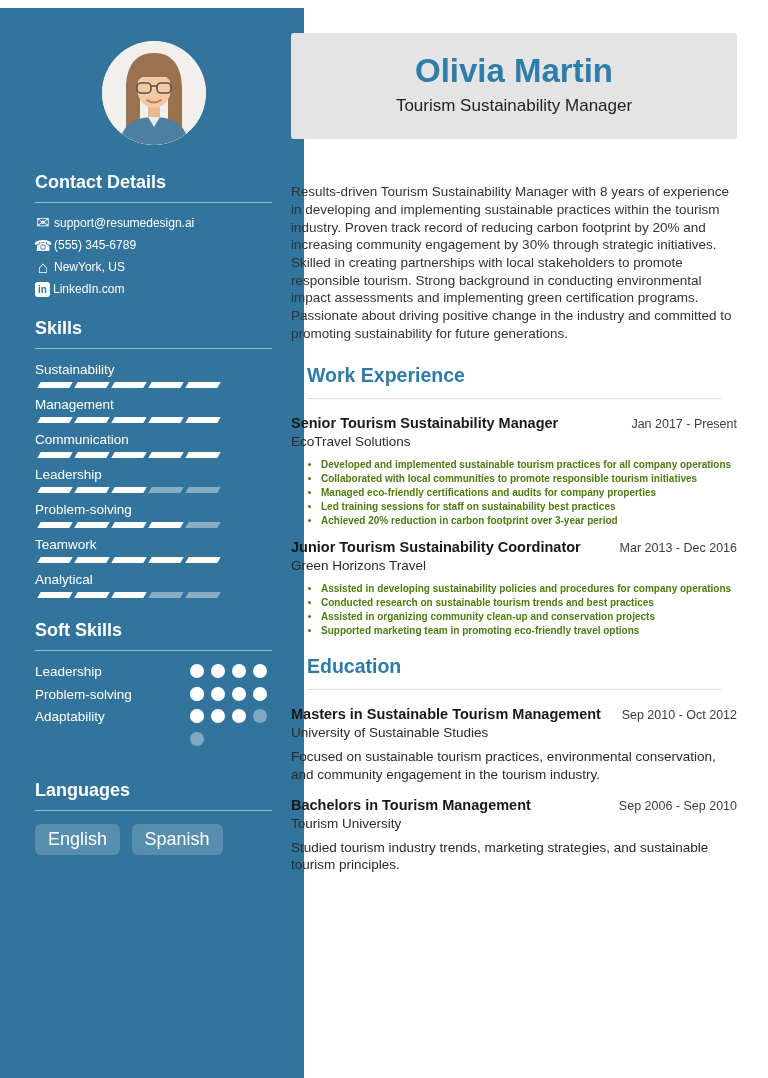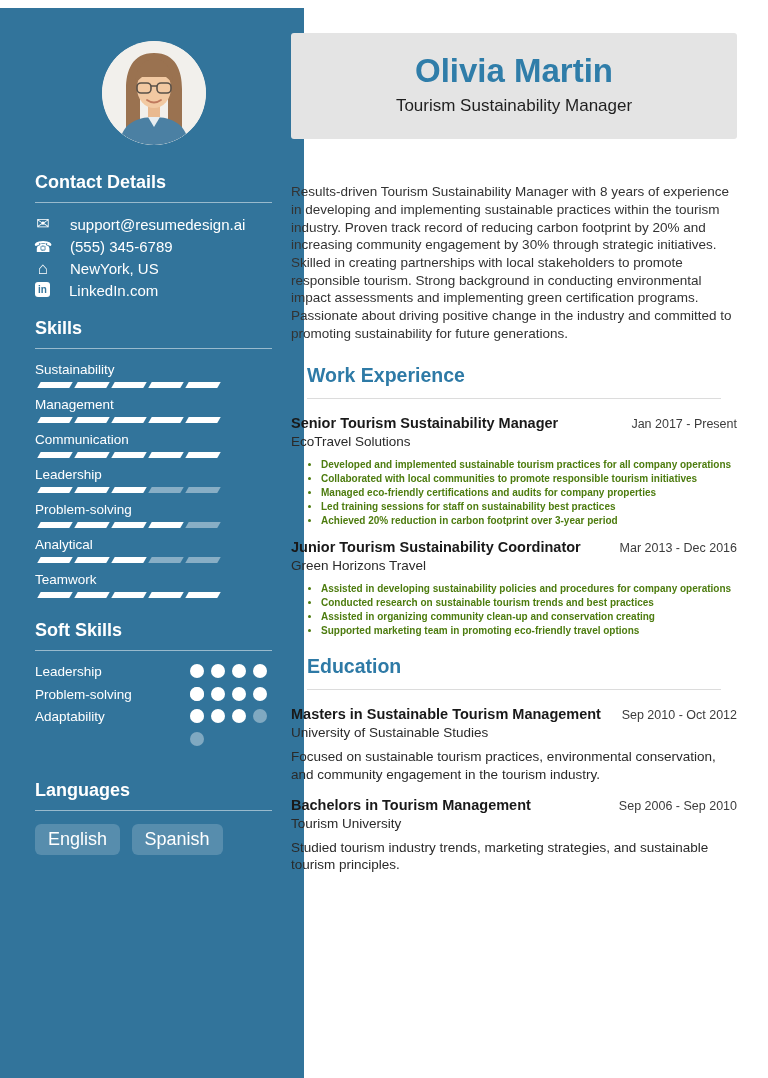--- a/index.html
+++ b/index.html
@@ -16,21 +16,21 @@
   .avatar-wrap{
     width:104px;height:104px;border-radius:50%;margin:0 auto 27px;
     overflow:hidden;background:#f2f0ec;
   }
   .avatar-wrap svg{display:block;}
   .side-h2{
     font-size:18px;font-weight:bold;margin:0 0 13px;
     padding-bottom:9px;border-bottom:1px solid rgba(255,255,255,.5);
   }
   .side-section{margin-bottom:22px;}
-  .contact-row{display:flex;gap:19px;margin-bottom:8px;font-size:15px;height:14px;}
+  .contact-row{display:flex;align-items:center;gap:3px;margin-bottom:8px;font-size:12px;height:14px;}
   .cicon{width:16px;height:16px;display:flex;align-items:center;justify-content:center;flex:0 0 auto;}
   .icon-envelope::before{content:"✉";font-size:16px;line-height:1;}
   .icon-phone::before{content:"☎";font-size:15px;line-height:1;}
   .icon-home::before{content:"⌂";font-size:17px;font-weight:bold;line-height:1;}
   .icon-linkedin{background:#fff;color:#32749b;border-radius:3px;width:15px;height:15px;font-size:10px;font-weight:bold;}
   .icon-linkedin::before{content:"in";}
   .skill{margin-bottom:9px;}
   .skill-label{display:block;font-size:13.5px;margin-bottom:5px;}
   .skill-bar{display:flex;gap:5px;padding-left:4px;height:6px;margin-bottom:3px;}
   .seg{width:32px;height:6px;background:rgba(255,255,255,.42);transform:skewX(-30deg);flex:0 0 auto;}
@@ -176,38 +176,38 @@
           <div class="skill-bar">
             <span class="seg on"></span>
             <span class="seg on"></span>
             <span class="seg on"></span>
             <span class="seg on"></span>
             <span class="seg"></span>
           </div>
         </div>
 
         <div class="skill">
+          <span class="skill-label">Teamwork</span>
+          <div class="skill-bar">
+            <span class="seg on"></span>
+            <span class="seg on"></span>
+            <span class="seg on"></span>
+            <span class="seg on"></span>
+            <span class="seg on"></span>
+          </div>
+        </div>
+
+        <div class="skill">
           <span class="skill-label">Analytical</span>
           <div class="skill-bar">
             <span class="seg on"></span>
             <span class="seg on"></span>
             <span class="seg on"></span>
             <span class="seg"></span>
             <span class="seg"></span>
-          </div>
-        </div>
-
-        <div class="skill">
-          <span class="skill-label">Teamwork</span>
-          <div class="skill-bar">
-            <span class="seg on"></span>
-            <span class="seg on"></span>
-            <span class="seg on"></span>
-            <span class="seg on"></span>
-            <span class="seg on"></span>
           </div>
         </div>
 
     </div>
   </section>
 
   <section class="side-section">
     <h2 class="side-h2">Soft Skills</h2>
     <div>
 
@@ -292,21 +292,21 @@
 
         <article class="job">
           <div class="job-head">
             <span class="job-title">Junior Tourism Sustainability Coordinator</span>
             <span class="job-dates">Mar 2013 - Dec 2016</span>
           </div>
           <div class="company">Green Horizons Travel</div>
           <ul class="bullets">
             <li>Assisted in developing sustainability policies and procedures for company operations</li>
             <li>Conducted research on sustainable tourism trends and best practices</li>
-            <li>Assisted in organizing community clean-up and conservation creating</li>
+            <li>Assisted in organizing community clean-up and conservation projects</li>
             <li>Supported marketing team in promoting eco-friendly travel options</li>
           </ul>
         </article>
 
     </div>
   </section>
 
   <section class="section-edu">
     <h2 class="main-h2">Education</h2>
     <div>

